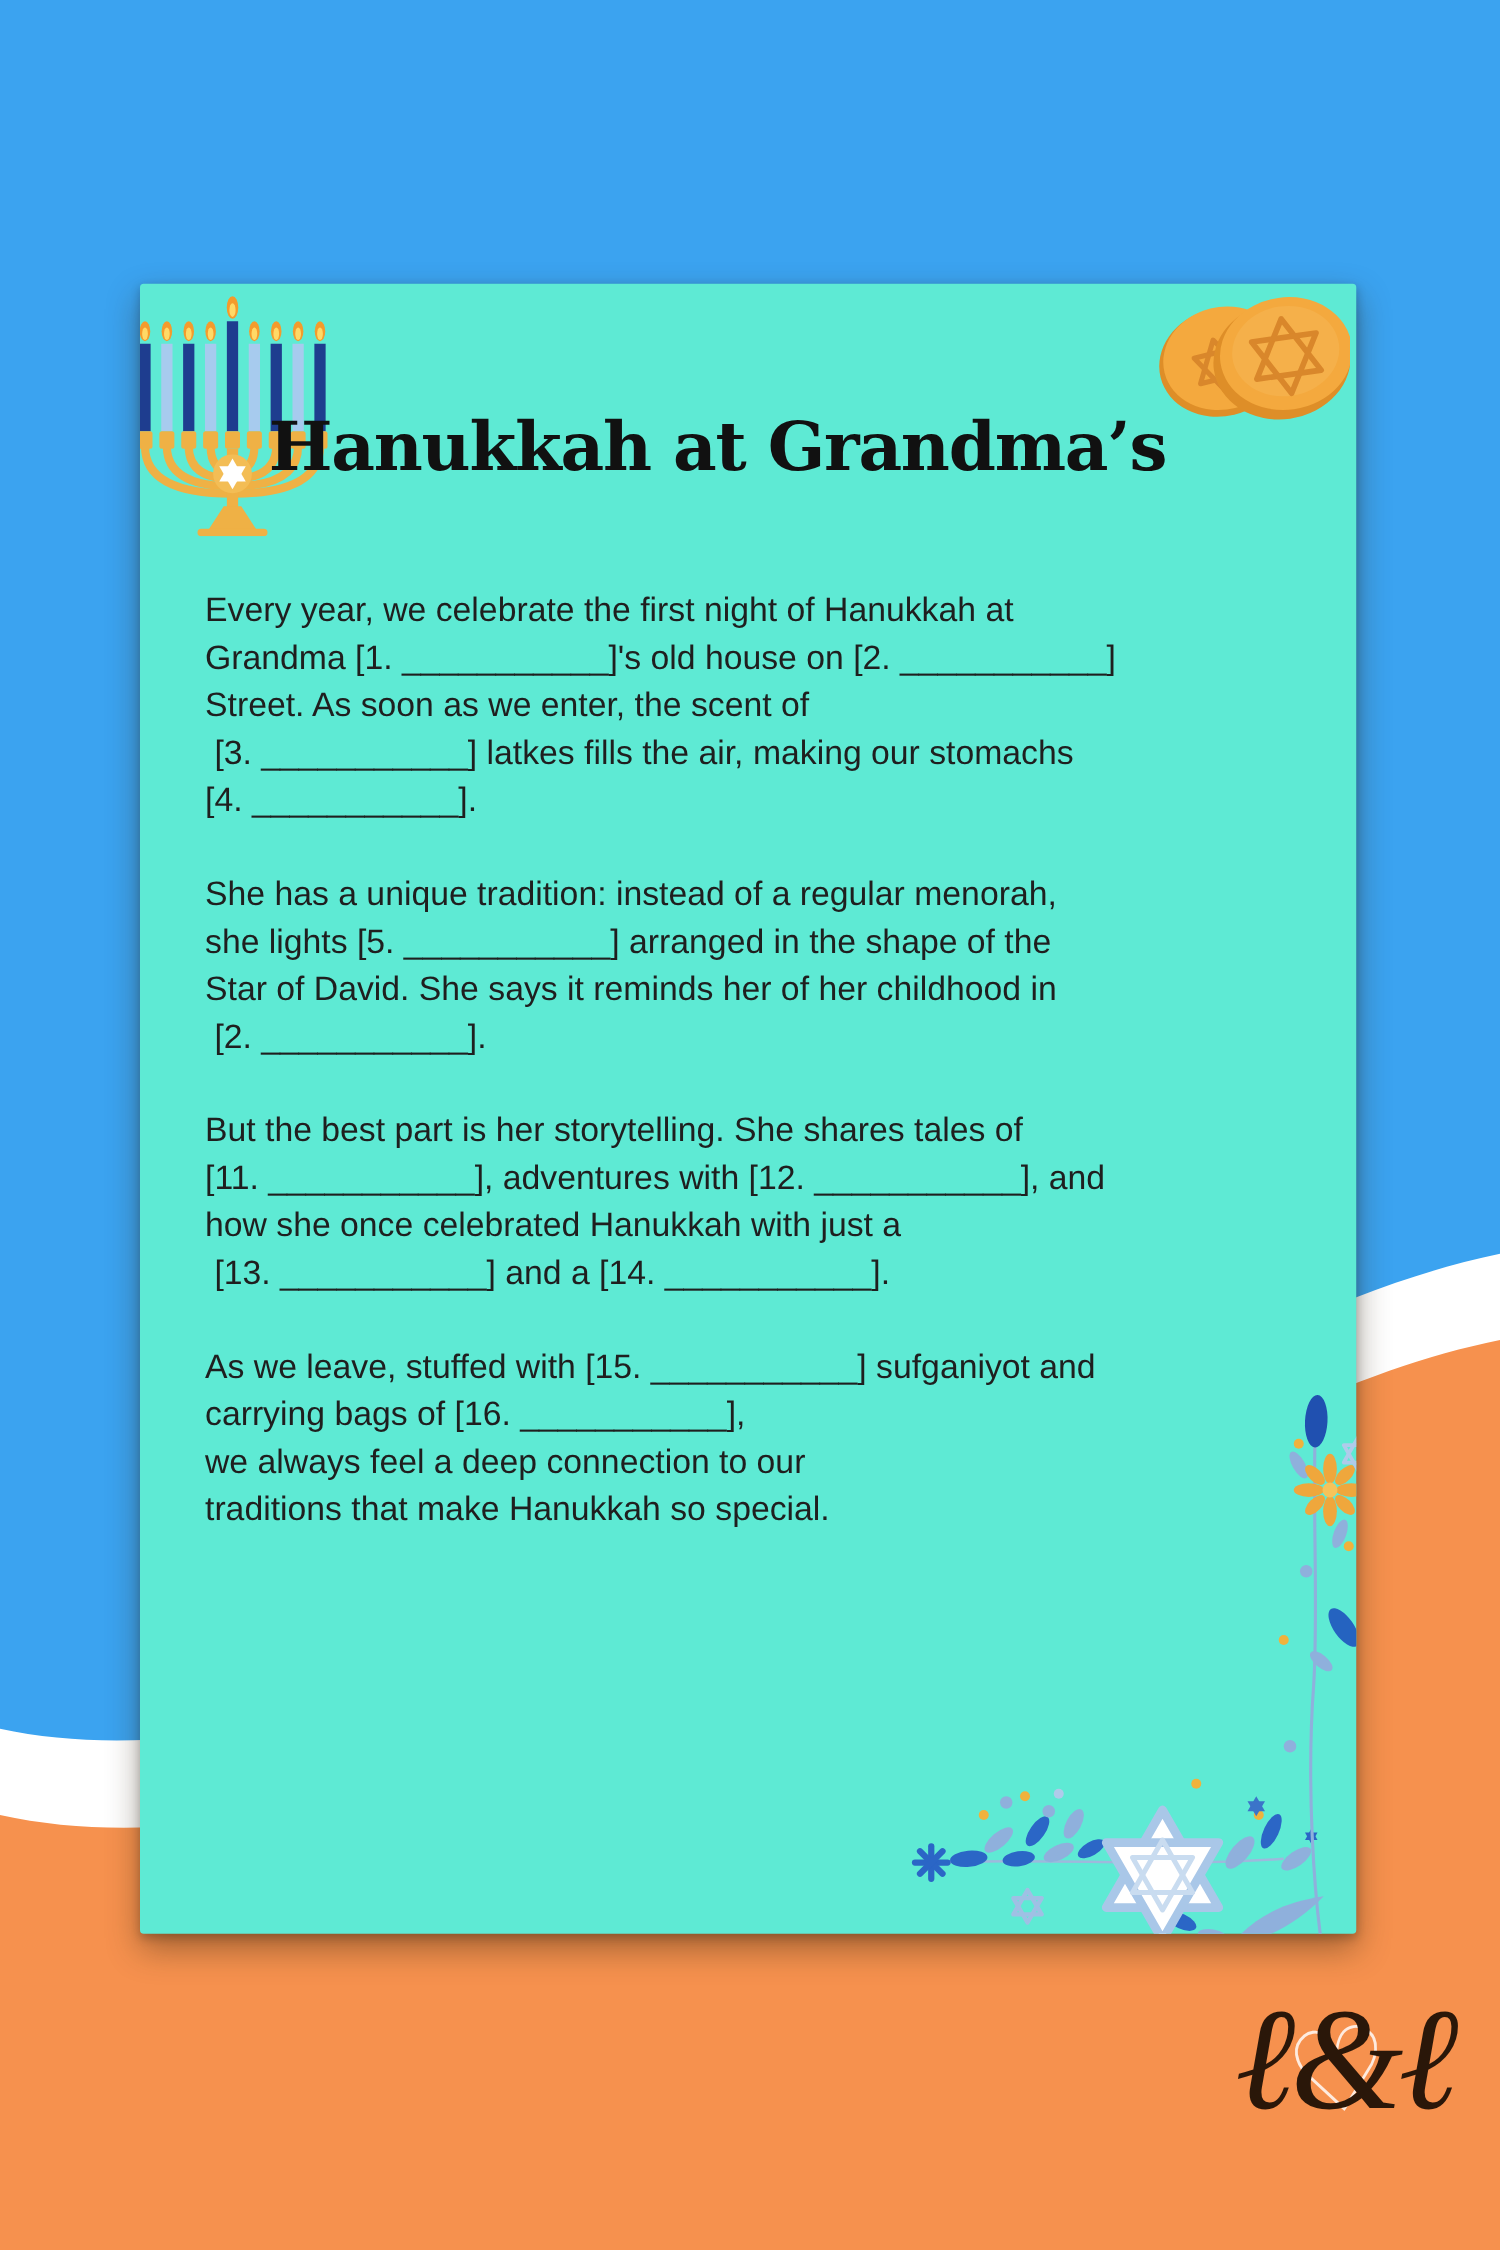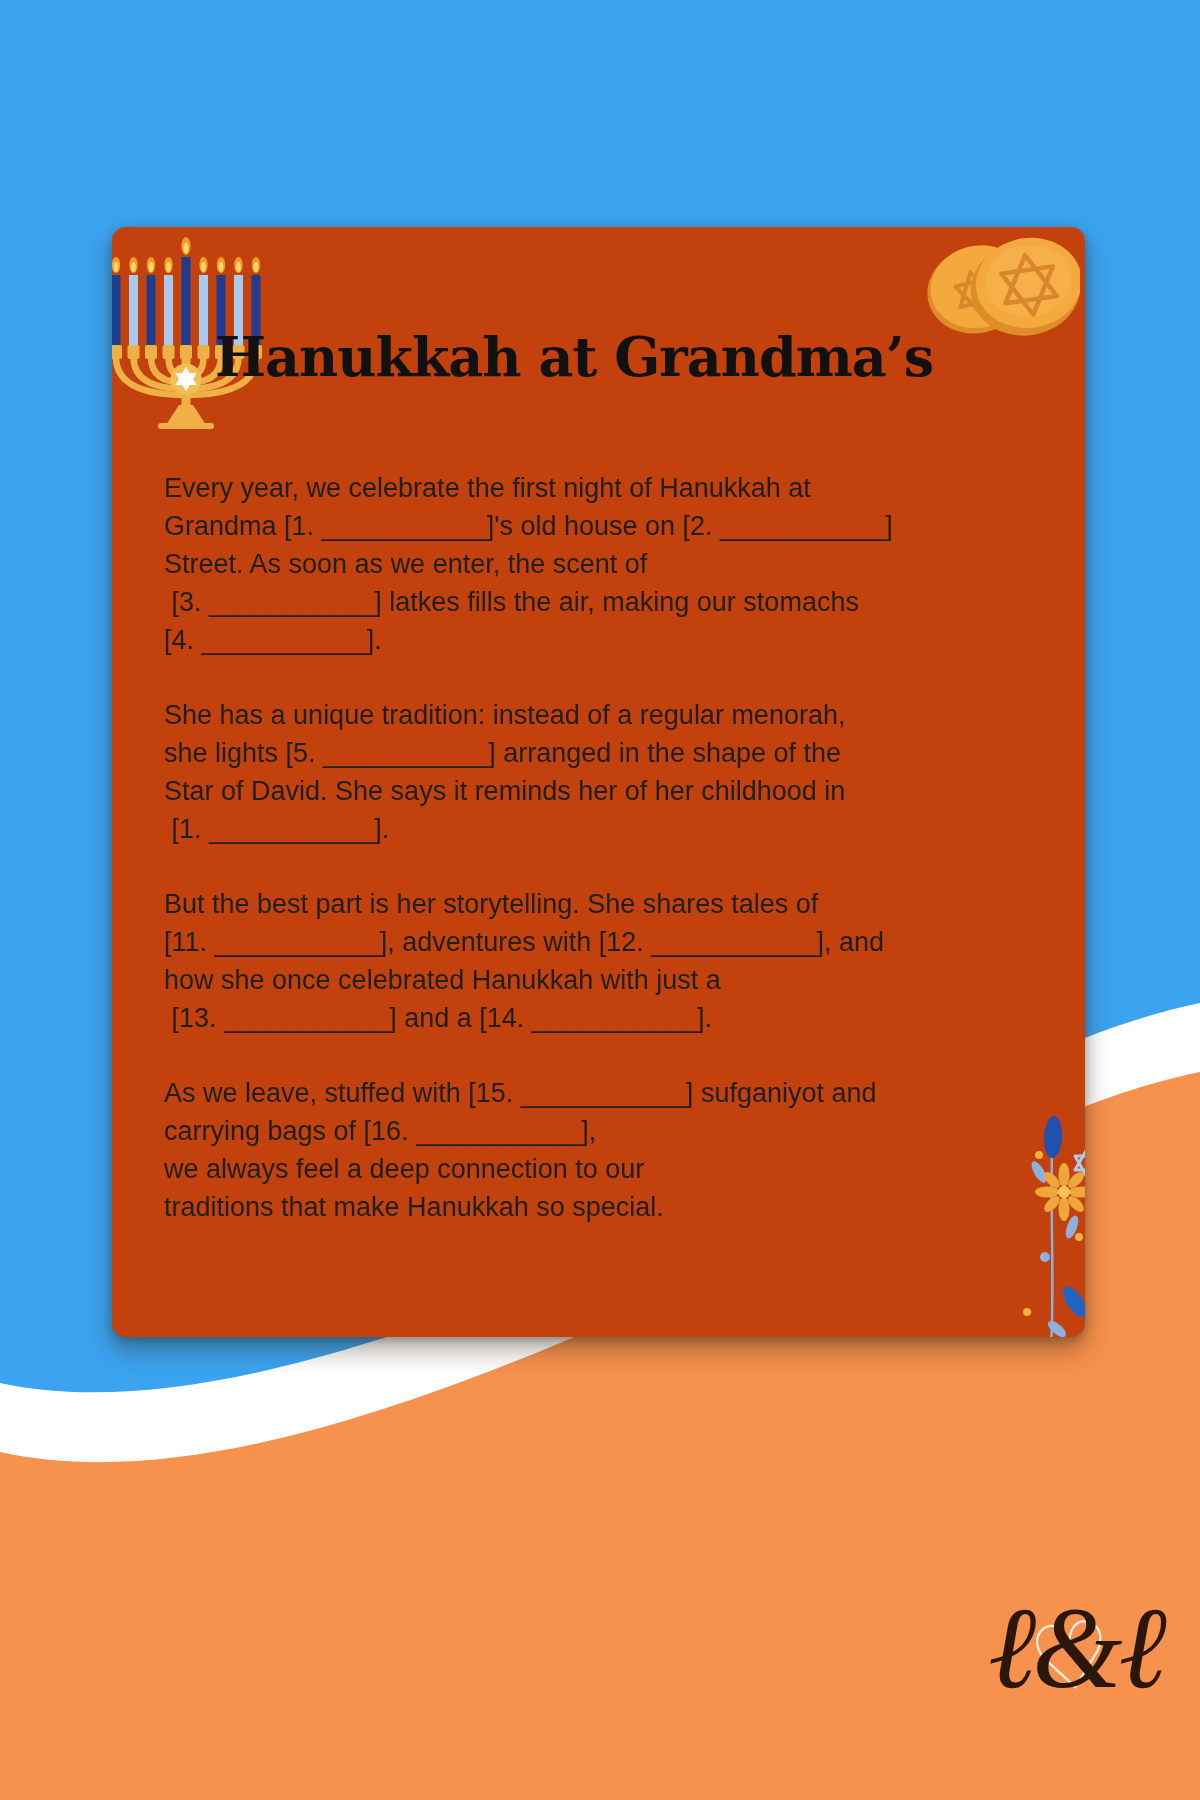--- a/index.html
+++ b/index.html
@@ -1,20 +1,20 @@
 <!DOCTYPE html>
 <html><head>
 <meta charset="utf-8">
 <style>
   html,body{margin:0;padding:0;}
   body{width:1200px;height:1800px;position:relative;overflow:hidden;
        font-family:"Liberation Sans", sans-serif;background:#3BA3F0;}
   .bg{position:absolute;left:0;top:0;width:1200px;height:1800px;}
-  .card{position:absolute;left:112px;top:227px;width:973px;height:1110px;
-        background:#c2410c;border-radius:14px;overflow:hidden;
+  .card{position:absolute;left:112px;top:227px;width:973px;height:1320px;
+        background:#5eead4;border-radius:3px;overflow:hidden;
         box-shadow:0 12px 26px rgba(50,35,15,.42), 0 3px 8px rgba(0,0,0,.22);}
   .menorah{position:absolute;left:-6px;top:2px;}
   .coins{position:absolute;left:813px;top:1px;}
   .page-title{position:absolute;left:103px;top:98px;
         font-family:"DejaVu Serif", serif;font-weight:bold;font-size:54px;
         letter-spacing:-1px;color:#111111;white-space:nowrap;}
   .text-block{position:absolute;left:52px;top:196px;width:890px;margin-top:46px;}
   .par{margin:0 0 37px 0;font-size:27px;line-height:38px;color:#1f1f1f;
         white-space:pre-wrap;}
   .ornament{position:absolute;left:575px;top:870px;}
@@ -130,21 +130,21 @@
 
   <div class="text-block">
     <p class="par">Every year, we celebrate the first night of Hanukkah at
 Grandma [1. ___________]'s old house on [2. ___________]
 Street. As soon as we enter, the scent of
  [3. ___________] latkes fills the air, making our stomachs
 [4. ___________].</p>
     <p class="par">She has a unique tradition: instead of a regular menorah,
 she lights [5. ___________] arranged in the shape of the
 Star of David. She says it reminds her of her childhood in
- [1. ___________].</p>
+ [2. ___________].</p>
     <p class="par">But the best part is her storytelling. She shares tales of
 [11. ___________], adventures with [12. ___________], and
 how she once celebrated Hanukkah with just a
  [13. ___________] and a [14. ___________].</p>
     <p class="par">As we leave, stuffed with [15. ___________] sufganiyot and
 carrying bags of [16. ___________],
 we always feel a deep connection to our
 traditions that make Hanukkah so special.</p>
   </div>
 

